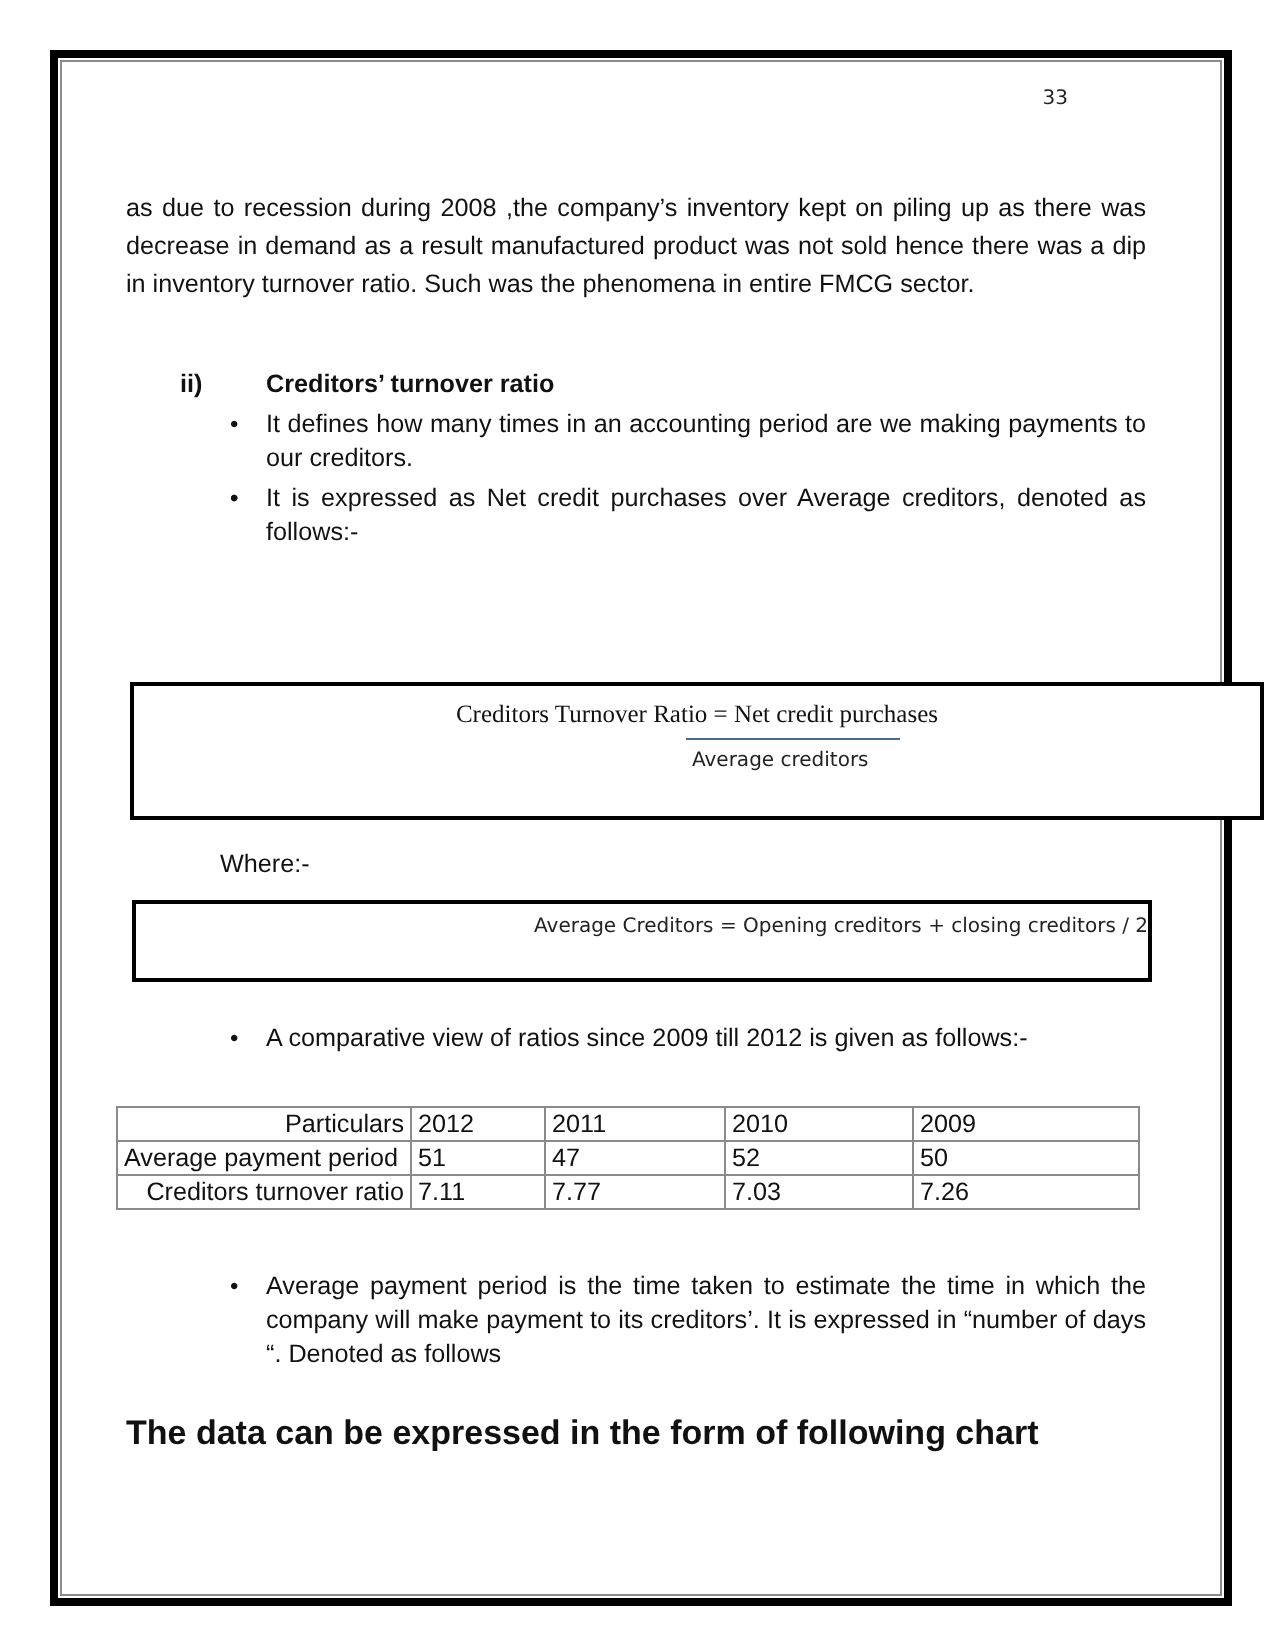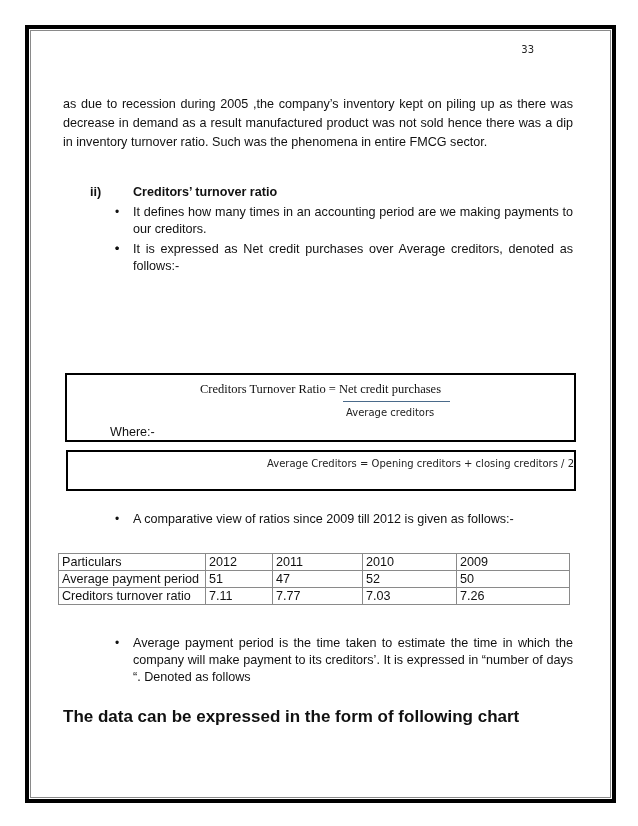--- a/index.html
+++ b/index.html
@@ -82,21 +82,21 @@
       left: 0;
       top: 0;
       font-size: 12px;
     }
     .formula-box {
       position: absolute;
       border: 2.5px solid #000;
       background: #fff;
       box-sizing: border-box;
     }
-    .formula1 { left: 65px; top: 341px; width: 511px; height: 69px; margin-top: 32px; }
+    .formula1 { left: 65px; top: 341px; width: 567px; height: 69px; }
     .formula2 { left: 66px; top: 450px; width: 510px; height: 41px; }
     .formula1 .lhs {
       position: absolute;
       top: 7px;
       left: 0;
       width: 100%;
       text-align: center;
       font-family: "Liberation Serif", serif;
       font-size: 12.5px;
       padding-right: 0;
@@ -139,42 +139,42 @@
       width: 512px;
       border-collapse: collapse;
       font-size: 12.6px;
       line-height: 14px;
     }
     table.data-table td {
       border: 1px solid #8a8a8a;
       padding: 1px 3px 1px 3px;
       vertical-align: top;
     }
-    table.data-table td.c0 { width: 140px; }
+    table.data-table td.c0 { width: 140px; text-align: right; }
     table.data-table td.c1 { width: 60px; }
     table.data-table td.c2 { width: 83px; }
     table.data-table td.c3 { width: 87px; }
     .justify-cell { text-align: justify; text-align-last: left; }
     .final-heading {
       position: absolute;
       left: 63px;
       top: 707px;
       font-size: 17px;
       font-weight: bold;
     }
   </style>
 </head>
 <body>
 
 <div class="page-border"></div>
 
 <div class="page-number">33</div>
 
 <div class="para" style="top: 95px;">
-  <p>as due to recession during 2005 ,the company’s inventory kept on piling up as there was decrease in demand as a result manufactured product was not sold hence there was a dip in inventory turnover ratio. Such was the phenomena in entire FMCG sector.</p>
+  <p>as due to recession during 2008 ,the company’s inventory kept on piling up as there was decrease in demand as a result manufactured product was not sold hence there was a dip in inventory turnover ratio. Such was the phenomena in entire FMCG sector.</p>
 </div>
 
 <div class="section-heading">
   <span class="num">ii)</span><span>Creditors’ turnover ratio</span>
 </div>
 
 <ul class="bullets" style="top: 204px;">
   <li>
     <span class="dot">•</span>
     <span>It defines how many times in an accounting period are we making payments to our creditors.</span>

